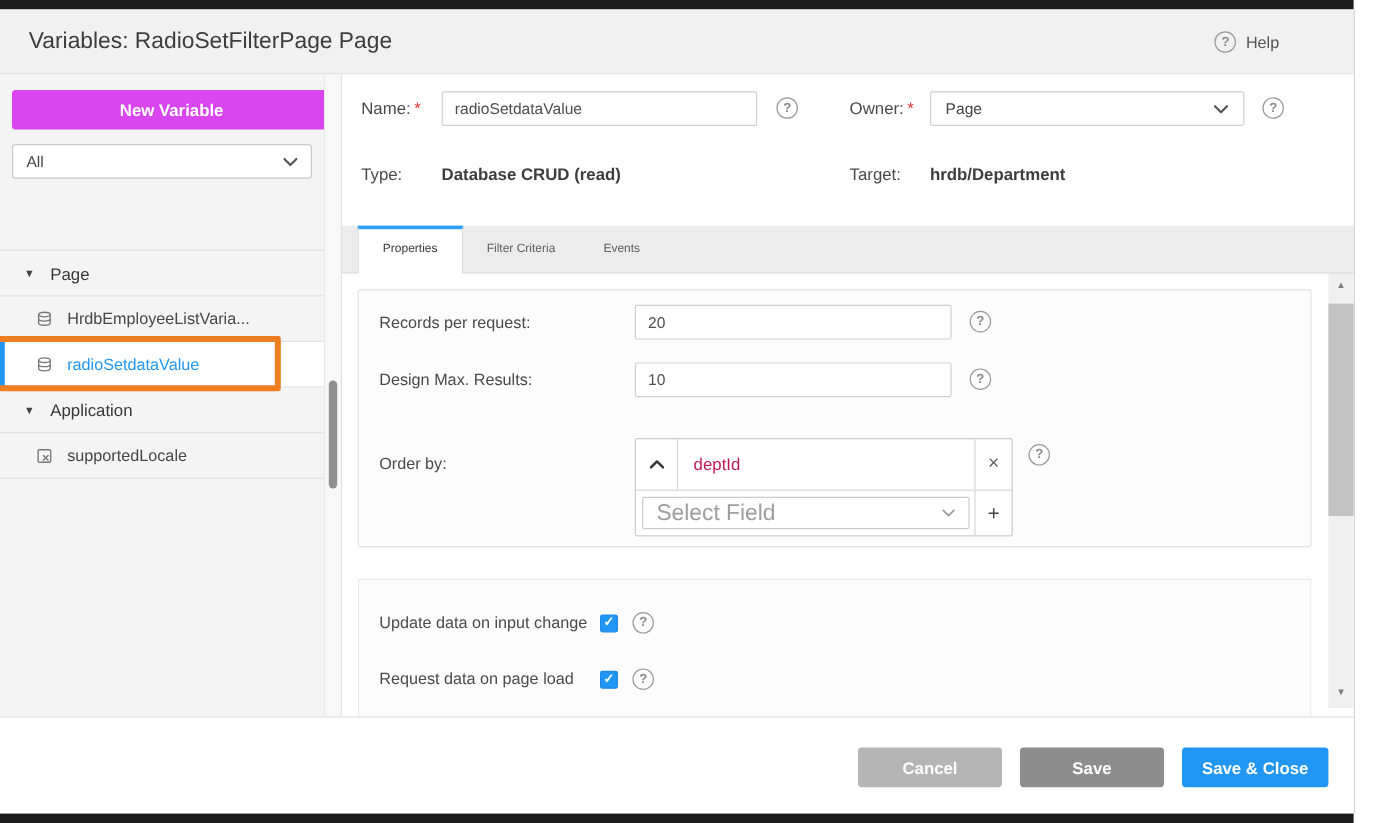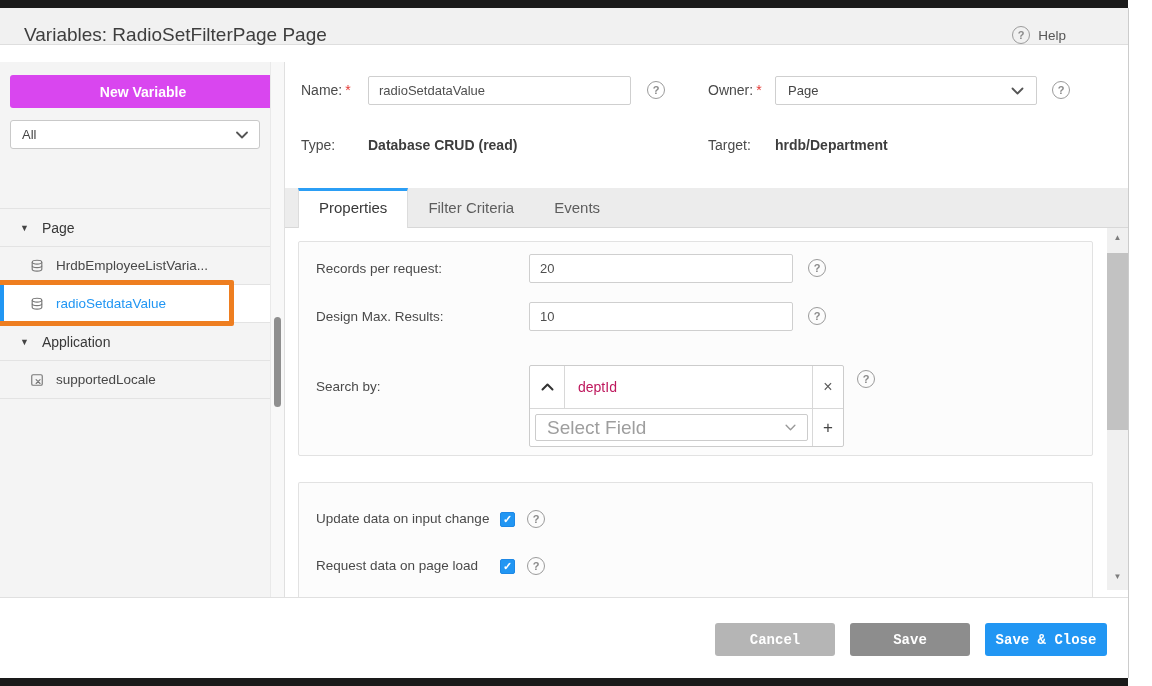--- a/index.html
+++ b/index.html
@@ -8,21 +8,21 @@
   .page { position:relative; width:1152px; height:686px; background:#fff; }
 
   .topbar, .bottombar { position:absolute; left:0; width:1128px; height:8px; background:#1a1a1a; }
   .topbar { top:0; }
   .bottombar { top:678px; }
 
   .dialog { position:absolute; left:0; top:8px; width:1129px; height:670px;
             background:#fff; border-right:1px solid #ccc; }
 
   
-  .titlebar { position:absolute; left:0; top:0; width:100%; height:37px;
+  .titlebar { position:absolute; left:0; top:0; width:100%; height:54px;
               background:#f1f1f1; border-bottom:1px solid #dedede; }
   .title { position:absolute; left:24px; top:0; line-height:54px; font-size:19px; color:#3e3e3e; }
   .help { position:absolute; right:62px; top:0; height:54px; display:flex; align-items:center;
           gap:8px; cursor:pointer; }
   .help-label { font-size:13.5px; color:#565656; }
 
   .qcircle { display:inline-flex; width:18px; height:18px; border:1.5px solid #9b9b9b;
              border-radius:50%; align-items:center; justify-content:center;
              font-size:11px; font-weight:600; color:#8a8a8a; flex:0 0 auto; }
 
@@ -75,21 +75,21 @@
   .h-help { position:absolute; cursor:pointer; }
   .hselect { position:absolute; height:29px; background:#fff; border:1px solid #cfcfcf;
              border-radius:2px; display:flex; align-items:center; padding:0 12px;
              font-size:13px; color:#454545; cursor:pointer; }
   .hselect svg { margin-left:auto; }
   .h-static { position:absolute; font-size:14px; font-weight:700; color:#3d3d3d; line-height:22px; }
   .h-static-label { position:absolute; font-size:14px; color:#4a4a4a; line-height:22px; }
 
   .tabstrip { position:absolute; left:0; top:126px; width:100%; height:40px; background:#ececec;
               border-bottom:1px solid #d8d8d8; display:flex; padding-left:13px; }
-  .tab { height:40px; line-height:39px; padding:0 20px; font-size:15px; color:#5d5d5d;
+  .tab { height:40px; line-height:39px; padding:0 20px; font-size:10px; color:#5d5d5d;
          cursor:pointer; }
   .tab.active { background:#fff; border-top:3px solid #2b9ef5; border-left:1px solid #dcdcdc;
                 border-right:1px solid #dcdcdc; line-height:34px; color:#383838;
                 height:41px; margin-bottom:-1px; }
 
   .content { position:absolute; left:0; top:166px; width:822px; height:369px; background:#fff;
              overflow:hidden; }
   .section { position:absolute; left:13px; width:795px; border:1px solid #e2e2e2;
              background:#fcfcfc; border-radius:2px; }
   .section.s1 { top:13px; height:215px; }
@@ -124,21 +124,21 @@
             color:#7d7d7d; cursor:pointer; }
   .sarrow.up { top:5px; }
   .sarrow.down { bottom:9px; }
   .sthumb { position:absolute; left:0; top:25px; width:21px; height:177px; background:#c2c2c2;
             cursor:grab; }
 
   
   .footer { position:absolute; left:0; top:589px; width:100%; height:81px; background:#fff;
             border-top:1px solid #e0e0e0; }
   .fbtn { position:absolute; top:25px; height:33px; border:none; border-radius:3px;
-          color:#fff; font-size:14px; font-weight:700; cursor:pointer; font-family:Liberation Mono, monospace; }
+          color:#fff; font-size:14px; font-weight:700; cursor:pointer; font-family:Liberation Sans, sans-serif; }
   .fbtn.cancel { left:715px; width:120px; background:#b5b5b5; }
   .fbtn.save { left:850px; width:120px; background:#8d8d8d; }
   .fbtn.saveclose { left:985px; width:122px; background:#2196f3; }
 </style>
 </head>
 <body>
 
 <div class="page">
   <div class="topbar"></div>
 
@@ -246,21 +246,21 @@
 
           <div class="section s1">
             <div class="f-label" style="left:17px; top:12px; line-height:29px;">Records per request:</div>
             <input class="tinput" style="left: 230px; top: 12px; width: 264px;" value="20">
             <span class="qcircle h-help" style="left:509px; top:17px;">?</span>
 
             <div class="f-label" style="left:17px; top:60px; line-height:29px;">Design Max. Results:</div>
             <input class="tinput" style="left: 230px; top: 60px; width: 264px;" value="10">
             <span class="qcircle h-help" style="left:509px; top:65px;">?</span>
 
-            <div class="f-label" style="left:17px; top:123px; line-height:43px;">Search by:</div>
+            <div class="f-label" style="left:17px; top:123px; line-height:43px;">Order by:</div>
             <div class="order-box">
               <div class="ob-row1">
                 <div class="ob-sort">
                   <svg width="13" height="8" viewBox="0 0 12 8">
                       <path d="M1 6.5 L6 1.5 L11 6.5" fill="none" stroke="#333" stroke-width="2" stroke-linecap="round" stroke-linejoin="round"></path>
                     </svg>
                 </div>
                 <div class="ob-val">deptId</div>
                 <div class="ob-remove">×</div>
               </div>

